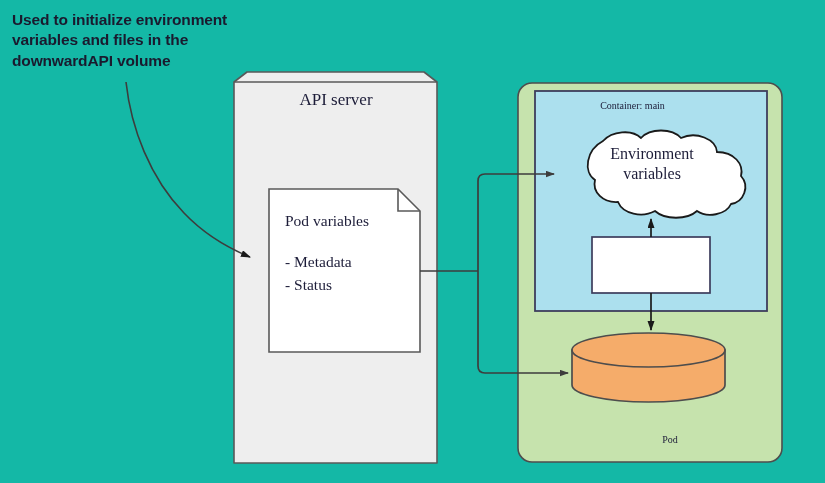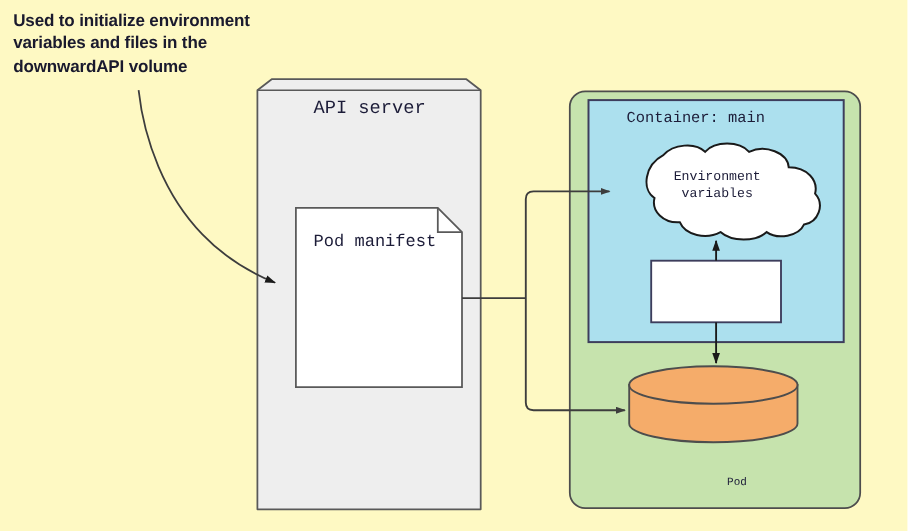--- a/index.html
+++ b/index.html
@@ -4,21 +4,21 @@
 <style>
   html, body {
     margin: 0;
     padding: 0;
     background: #ffffff;
   }
   #canvas {
     position: relative;
     width: 825px;
     height: 483px;
-    background: #fef9c3;
+    background: #14b8a6;
     font-family: "Liberation Sans", sans-serif;
     overflow: hidden;
   }
   #diagram-svg {
     position: absolute;
     left: 0;
     top: 0;
     width: 825px;
     height: 483px;
   }
@@ -29,31 +29,31 @@
     width: 280px;
     font-family: "Liberation Sans", sans-serif;
     font-weight: bold;
     font-size: 15.5px;
     line-height: 1.32;
     color: #1a1a2e;
     letter-spacing: -0.15px;
   }
   .lbl {
     position: absolute;
-    font-family: Liberation Mono, monospace;
+    font-family: Liberation Serif, serif;
     color: #1c1c38;
     text-align: center;
     white-space: pre;
     line-height: 1.25;
   }
   .lbl-api-server { left: 234px; top: 89px; width: 204px; font-size: 17px; }
   .lbl-pod-manifest { left: 285px; top: 211px; font-size: 15.5px; text-align: left; }
   .lbl-manifest-list { left: 285px; top: 251px; font-size: 15.5px; text-align: left; line-height: 1.48; }
-  .lbl-container { left: 535px; top: 100px; width: 195px; font-size: 14px; }
-  .lbl-envvars { left: 580px; top: 154px; width: 144px; font-size: 12px; }
+  .lbl-container { left: 535px; top: 100px; width: 195px; font-size: 10px; }
+  .lbl-envvars { left: 580px; top: 144px; width: 144px; font-size: 16px; }
   .lbl-appprocess { left: 592px; top: 256px; width: 118px; font-size: 15px; }
   .lbl-volume { left: 578px; top: 353px; width: 142px; font-size: 14.5px; }
   .lbl-pod { left: 640px; top: 434px; width: 60px; font-size: 10px; }
 </style>
 </head>
 <body>
 
 <div id="canvas">
 
   <svg id="diagram-svg" viewBox="0 0 825 483">
@@ -109,22 +109,24 @@
       <ellipse cx="648.5" cy="350" rx="76.5" ry="17" fill="#f5ac6a" stroke="#4d4d4d" stroke-width="1.7"></ellipse>
     </g>
 
     <path d="M126,82 C131,128 150,178 184,213 C205,235 228,248 250,257" fill="none" stroke="#3d3d3d" stroke-width="1.6" marker-end="url(#arrowhead-dark)"></path>
   </svg>
 
   <div class="anno-text">Used to initialize environment variables and files in the downwardAPI volume</div>
 
   <div class="lbl lbl-api-server">API server</div>
 
-  <div class="lbl lbl-pod-manifest">Pod manifest</div>
+  <div class="lbl lbl-pod-manifest">Pod variables</div>
 
+  <div class="lbl lbl-manifest-list">- Metadata
+- Status</div>
 
   <div class="lbl lbl-container">Container: main</div>
 
   <div class="lbl lbl-envvars">Environment
 variables</div>
 
 
 
   <div class="lbl lbl-pod">Pod</div>
 

